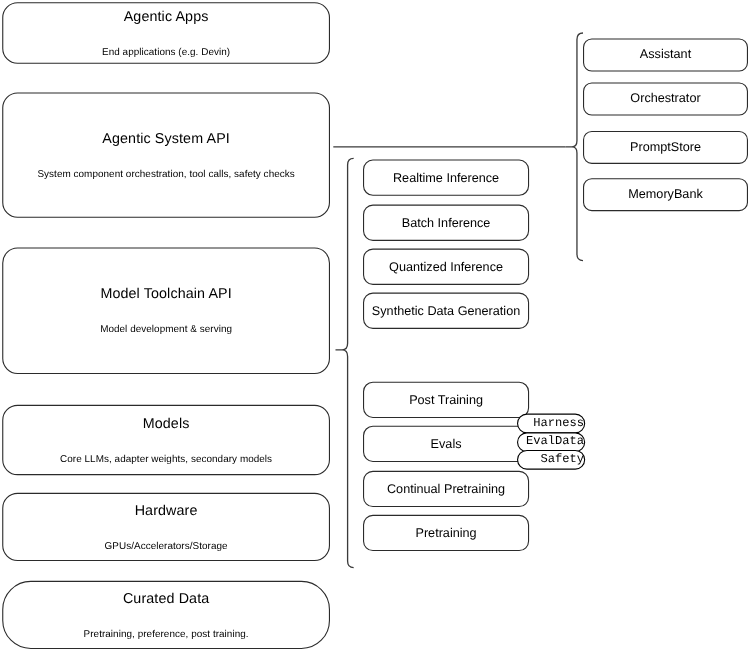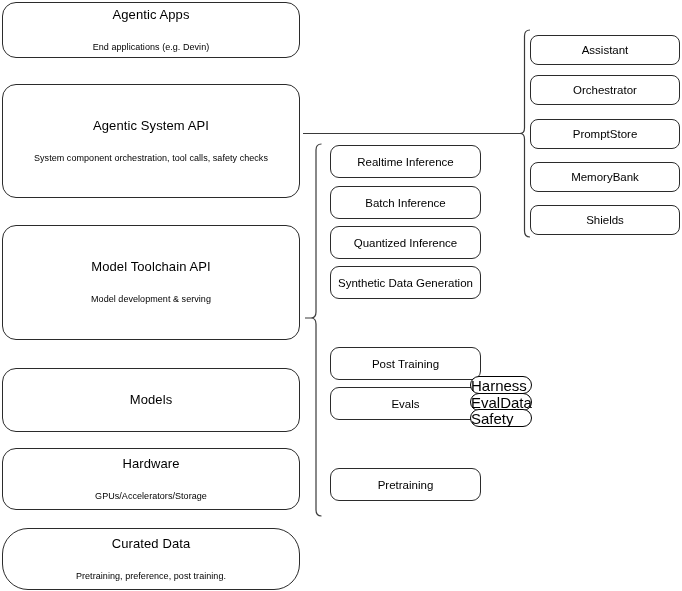--- a/index.html
+++ b/index.html
@@ -73,26 +73,27 @@
 
   
   .pill {
     position: absolute;
     box-sizing: border-box;
     border: 1.6px solid #000000;
     border-radius: 11px;
     background: #ffffff;
     display: flex;
     align-items: center;
-    justify-content: flex-start;
-    font-size: 15px;
+    justify-content: flex-end;
+    font-size: 11px;
     height: 18px;
     left: 470px;
     width: 62px;
     z-index: 5;
+    font-family: Liberation Mono, monospace;
   }
 
   
   #wires {
     position: absolute;
     left: 0;
     top: 0;
     width: 682px;
     height: 591px;
     pointer-events: none;
@@ -119,20 +120,21 @@
     <div class="layer-sub">System component orchestration, tool calls, safety checks</div>
   </div>
 
   <div class="box layer-box" style="top:225px;height:115px;">
     <div class="layer-title">Model Toolchain API</div>
     <div class="layer-sub">Model development &amp; serving</div>
   </div>
 
   <div class="box layer-box" style="top:368px;height:64px;">
     <div class="layer-title">Models</div>
+    <div class="layer-sub">Core LLMs, adapter weights, secondary models</div>
   </div>
 
   <div class="box layer-box" style="top:448px;height:62px;">
     <div class="layer-title">Hardware</div>
     <div class="layer-sub">GPUs/Accelerators/Storage</div>
   </div>
 
   <div class="box layer-box" style="top:528px;height:62px;border-radius:26px;">
     <div class="layer-title">Curated Data</div>
     <div class="layer-sub">Pretraining, preference, post training.</div>
@@ -149,20 +151,23 @@
   </div>
   <div class="box mid-box" style="top:266px;">
     <span>Synthetic Data Generation</span>
   </div>
   <div class="box mid-box" style="top:347px;">
     <span>Post Training</span>
   </div>
   <div class="box mid-box" style="top:387px;">
     <span>Evals</span>
   </div>
+  <div class="box mid-box" style="top:428px;">
+    <span>Continual Pretraining</span>
+  </div>
   <div class="box mid-box" style="top:468px;">
     <span>Pretraining</span>
   </div>
 
   <div class="pill" style="top:376px;">
     <span>Harness</span>
   </div>
   <div class="pill" style="top:393px;">
     <span>EvalData</span>
   </div>
@@ -174,23 +179,20 @@
     <span>Assistant</span>
   </div>
   <div class="box right-box" style="top:75px;">
     <span>Orchestrator</span>
   </div>
   <div class="box right-box" style="top:119px;">
     <span>PromptStore</span>
   </div>
   <div class="box right-box" style="top:162px;">
     <span>MemoryBank</span>
-  </div>
-  <div class="box right-box" style="top:205px;">
-    <span>Shields</span>
   </div>
 
   <svg id="wires" viewBox="0 0 682 591">
 
     <line x1="303" y1="133.5" x2="514" y2="133.5"></line>
 
     <path d="M 514 133.5 L 520 133.5
              Q 524.5 133.5 524.5 128 L 524.5 36
              Q 524.5 30 530 30
              M 514 133.5 L 520 133.5

